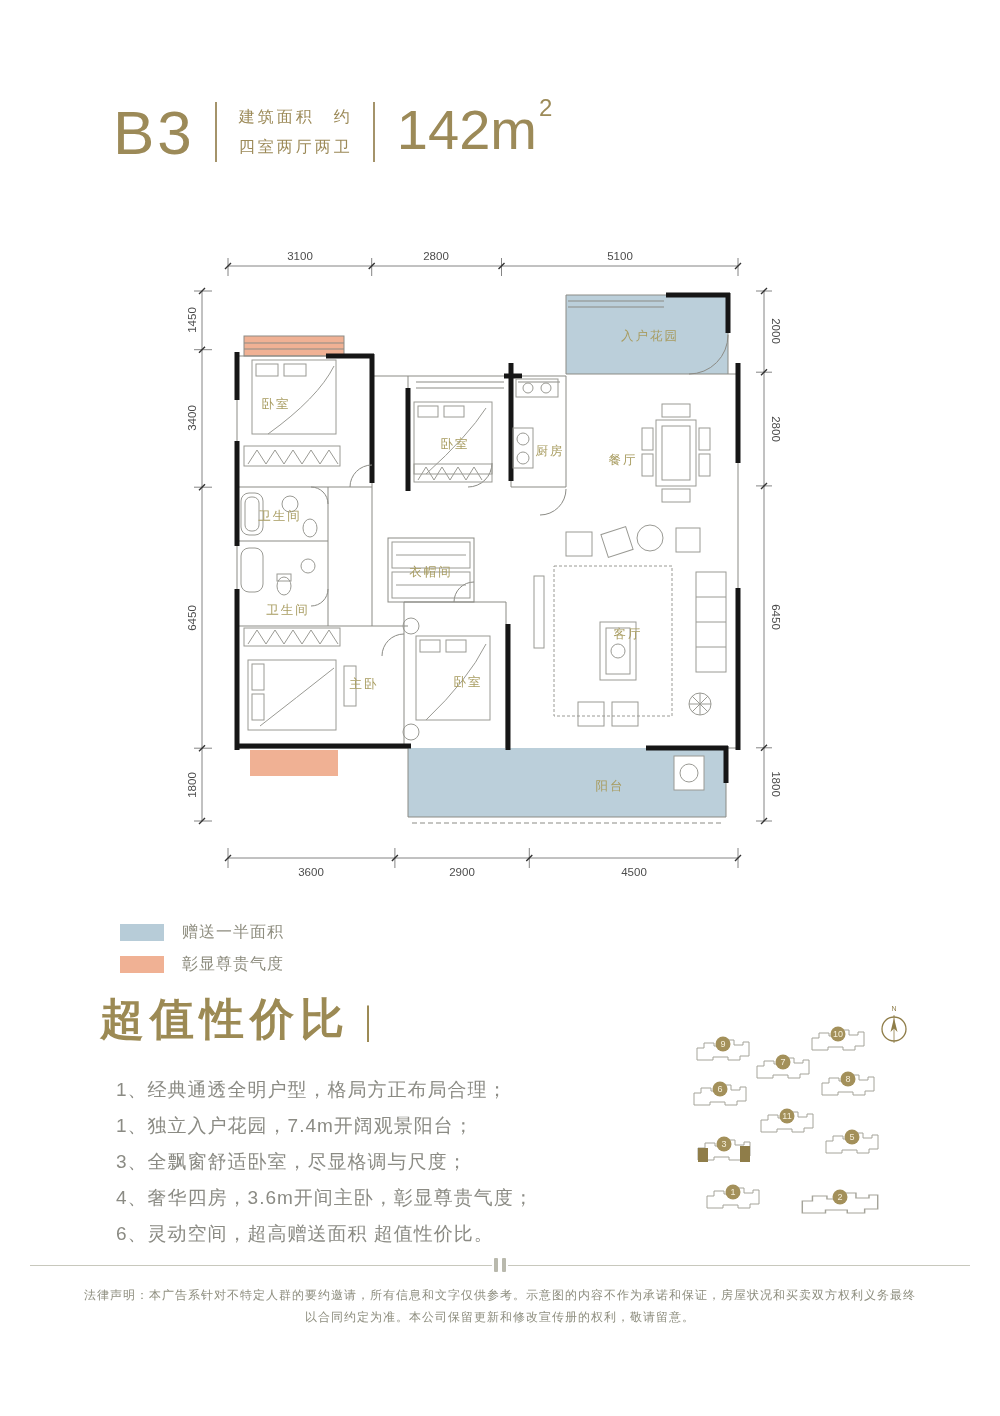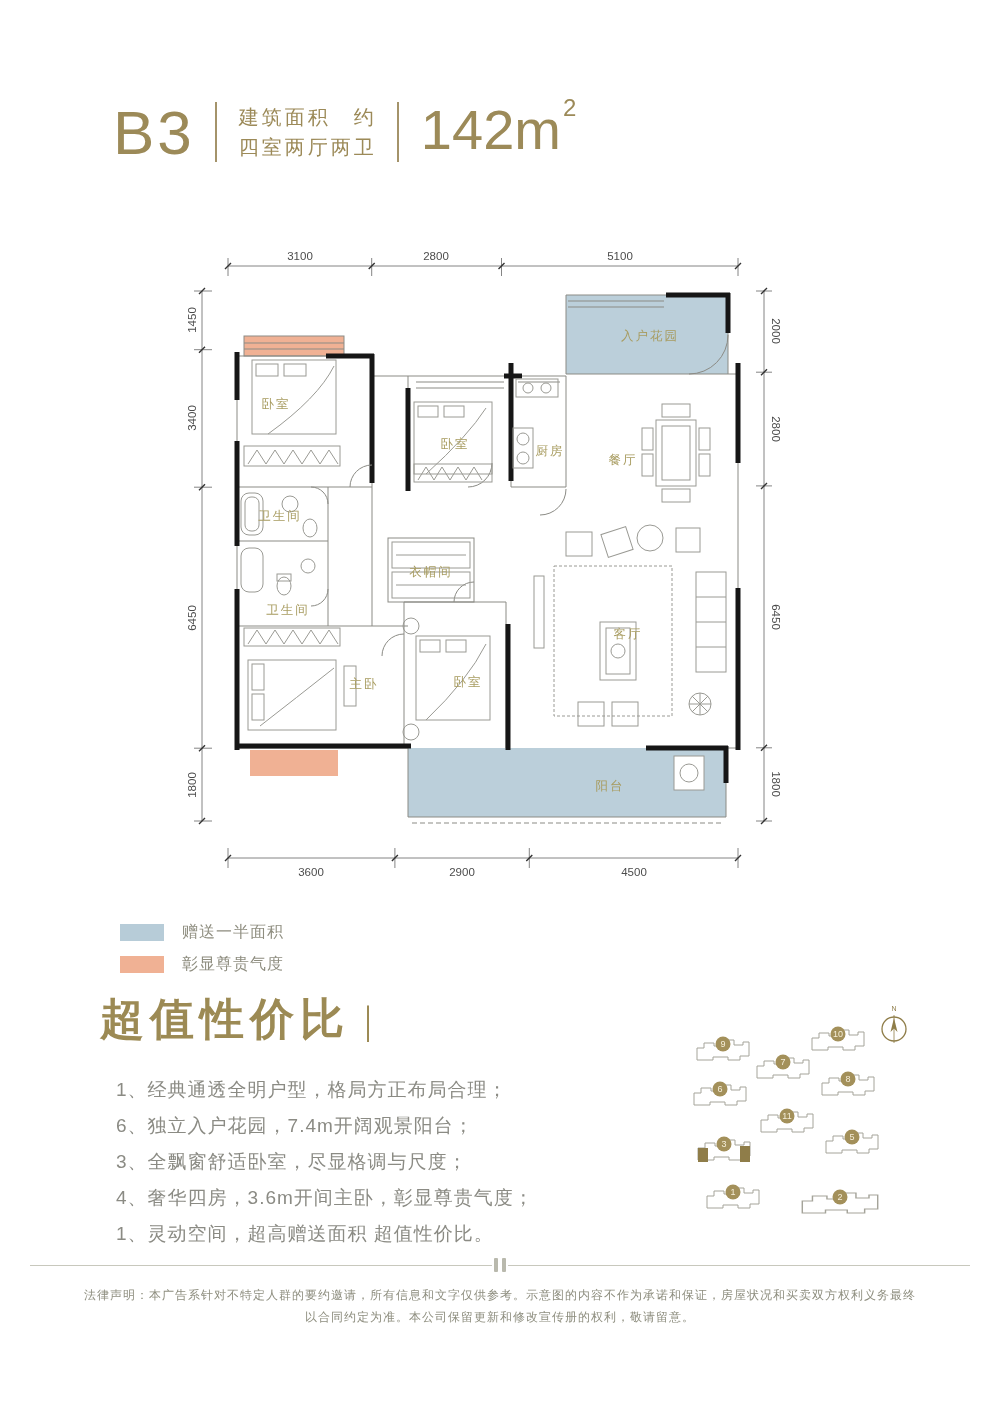--- a/index.html
+++ b/index.html
@@ -2,21 +2,21 @@
 <html><head>
 <meta charset="utf-8">
 <style>
   html,body{margin:0;padding:0;background:#e8e8e8;}
   .page{position:relative;width:1000px;height:1416px;background:#ffffff;margin:0 auto;
         font-family:"Liberation Sans",sans-serif;overflow:hidden;}
   
   .hdr{position:absolute;left:113px;top:102px;display:flex;align-items:flex-start;color:#9c8a58;}
   .hdr-unit{font-size:62px;letter-spacing:3px;line-height:1;}
   .hdr-div{width:2px;height:60px;background:#a4936a;margin:0 22px 0 20px;}
-  .hdr-spec{font-size:20px;letter-spacing:3px;line-height:30px;}
+  .hdr-spec{font-size:16px;letter-spacing:3px;line-height:30px;}
   .hdr-area{font-size:56px;line-height:1;display:flex;align-items:flex-start;}
   .hdr-area sup{font-size:24px;line-height:1;margin-top:-6px;margin-left:2px;}
   
   .plan{position:absolute;left:168px;top:236px;}
   .plan svg text{font-family:"Liberation Sans",sans-serif;}
   .dim{fill:#4c4c4c;font-size:11.5px;}
   .rlabel{fill:#a89c60;font-size:12.5px;letter-spacing:2px;}
   
   .legend{position:absolute;left:120px;top:922px;font-family:"Liberation Serif",serif;}
   .legend-row{display:flex;align-items:center;margin-bottom:11px;}
@@ -248,24 +248,24 @@
       <div class="legend-label">彰显尊贵气度</div>
     </div>
   </div>
 
   <div class="feat-title">
     <span class="feat-title-text">超值性价比</span>
     <span class="feat-title-bar">|</span>
   </div>
   <div class="feat-list">
     <div class="feat-item">1、经典通透全明户型，格局方正布局合理；</div>
-    <div class="feat-item">6、独立入户花园，7.4m开阔观景阳台；</div>
+    <div class="feat-item">1、独立入户花园，7.4m开阔观景阳台；</div>
     <div class="feat-item">3、全飘窗舒适卧室，尽显格调与尺度；</div>
     <div class="feat-item">4、奢华四房，3.6m开间主卧，彰显尊贵气度；</div>
-    <div class="feat-item">1、灵动空间，超高赠送面积 超值性价比。</div>
+    <div class="feat-item">6、灵动空间，超高赠送面积 超值性价比。</div>
   </div>
 
   <div class="siteplan">
     <svg width="310" height="235" viewBox="0 0 310 235">
       <g id="buildings">
           <g transform="translate(55,50)">
             <path d="M-26,-4 h7 v-5 h10 v3 h9 v-6 h11 v5 h9 v-3 h6 v14 h-9 v4 h-12 v-3 h-15 v3 h-16 Z" fill="#ffffff" stroke="#a5a49a" stroke-width="1"></path>
             <circle cx="0" cy="-8" r="7.5" fill="#a3905a"></circle>
             <text x="0" y="-4.8" text-anchor="middle" font-size="9" fill="#f5eed9">9</text>
           </g>

